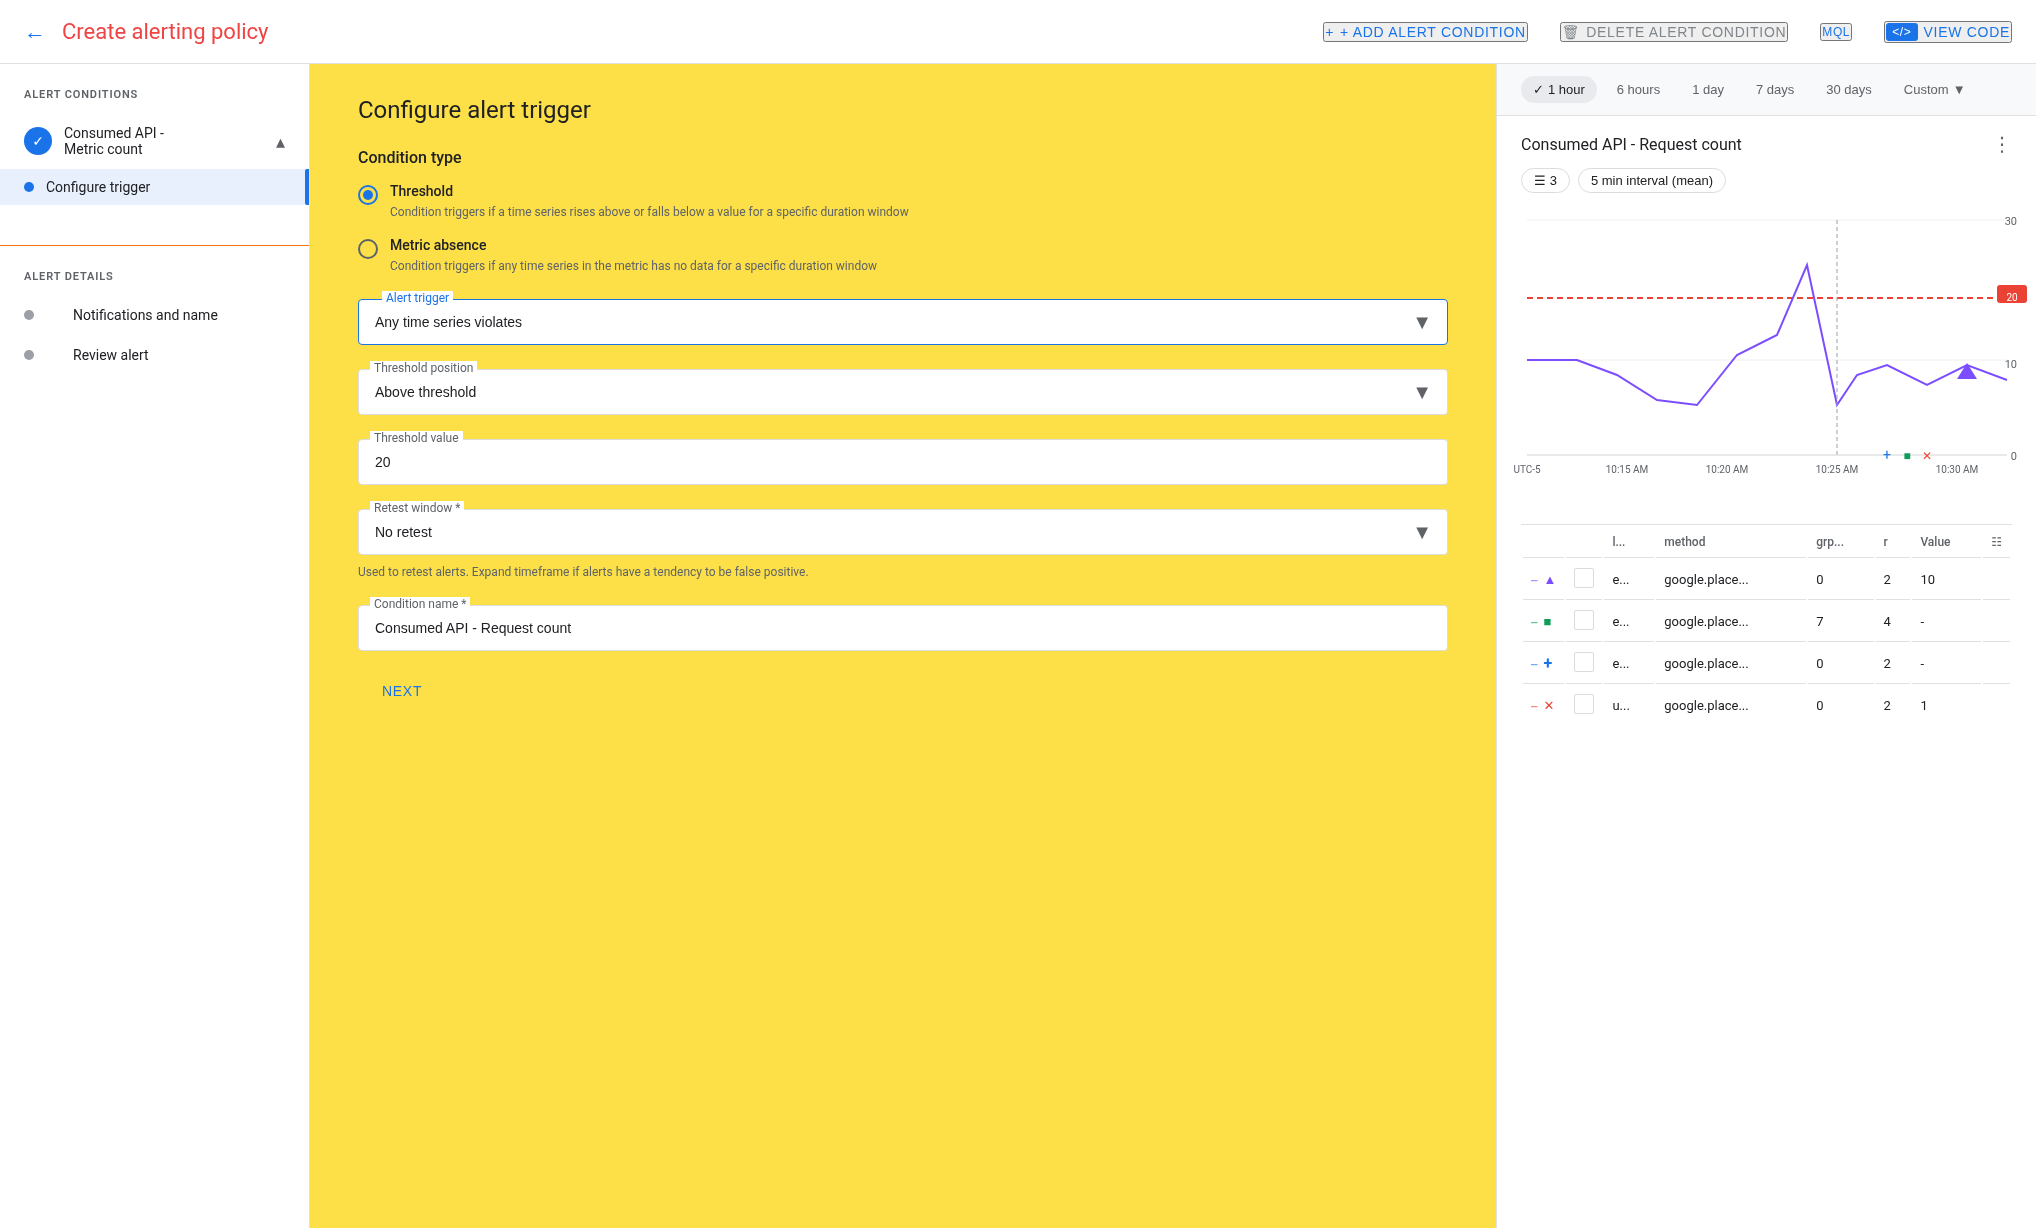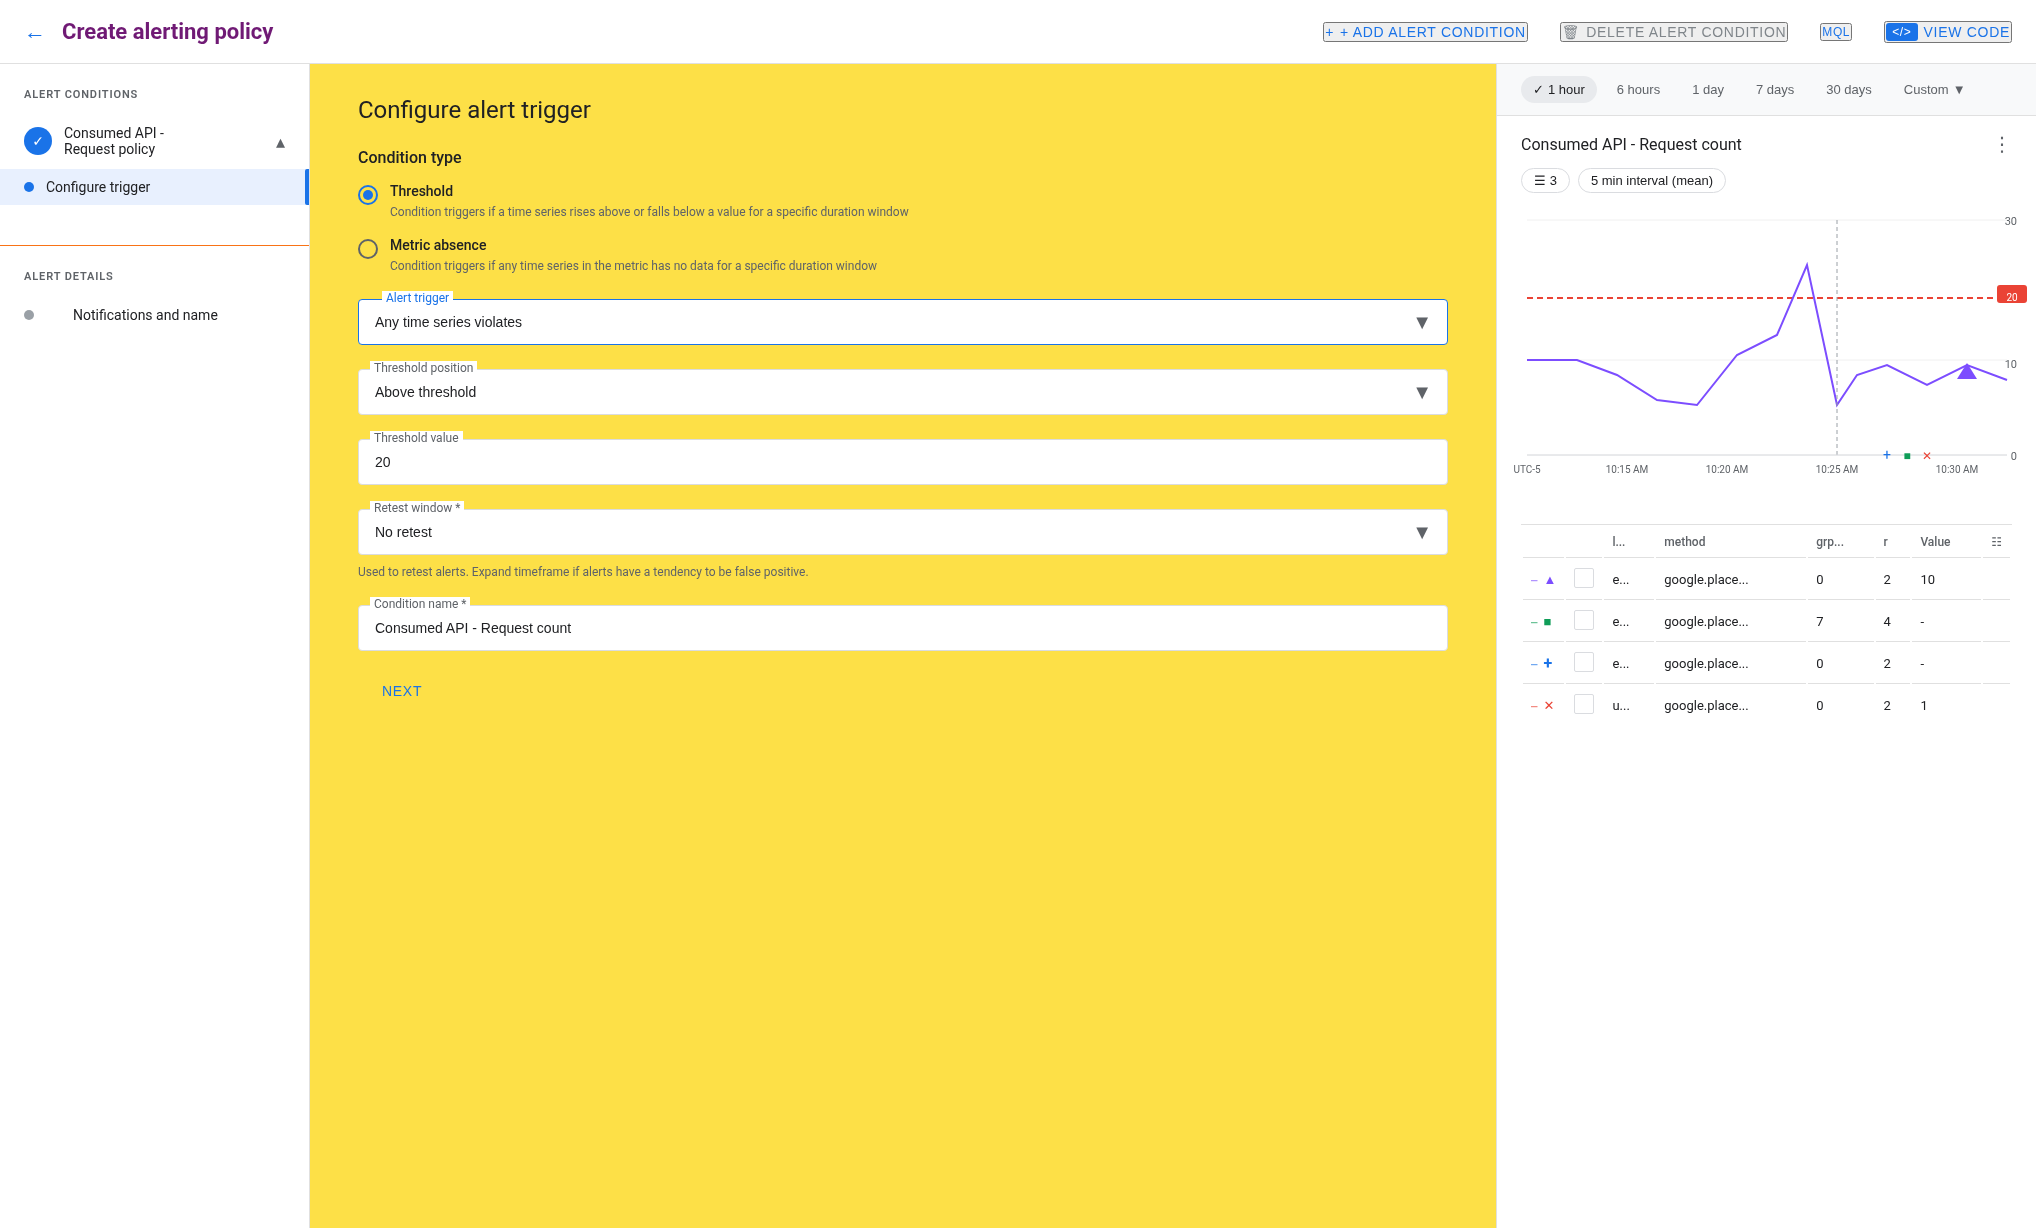--- a/index.html
+++ b/index.html
@@ -16,22 +16,22 @@
     }
     .header-back {
       color: #1a73e8;
       font-size: 22px;
       cursor: pointer;
       margin-right: 16px;
       text-decoration: none;
     }
     .header-title {
       font-size: 22px;
-      font-weight: 700;
-      color: #701a75;
+      font-weight: 400;
+      color: #ef4444;
       flex: 1;
     }
     .header-actions {
       display: flex;
       align-items: center;
       gap: 32px;
     }
     .header-action-btn {
       display: flex;
       align-items: center;
@@ -460,36 +460,40 @@
 
 <div class="main-layout">
 
   <div class="sidebar">
     <div class="sidebar-section-label">ALERT CONDITIONS</div>
 
     <div class="sidebar-item">
       <div class="sidebar-check">✓</div>
       <div>
         <div>Consumed API -</div>
-        <div>Request policy</div>
+        <div>Metric count</div>
       </div>
       <span class="sidebar-expand-icon">▴</span>
     </div>
 
     <div class="sidebar-sub-item active">
       <div class="sidebar-dot"></div>
       <span class="sidebar-sub-text">Configure trigger</span>
     </div>
 
     <div class="sidebar-details-section">
       <div class="sidebar-section-label">ALERT DETAILS</div>
 
       <div class="sidebar-gray-item">
         <div class="sidebar-dot-gray"></div>
         <span class="sidebar-sub-text">Notifications and name</span>
+      </div>
+      <div class="sidebar-gray-item">
+        <div class="sidebar-dot-gray"></div>
+        <span class="sidebar-sub-text">Review alert</span>
       </div>
     </div>
   </div>
 
   <div class="content-area">
     <h1 class="content-title">Configure alert trigger</h1>
 
     <div class="section-title">Condition type</div>
 
     

